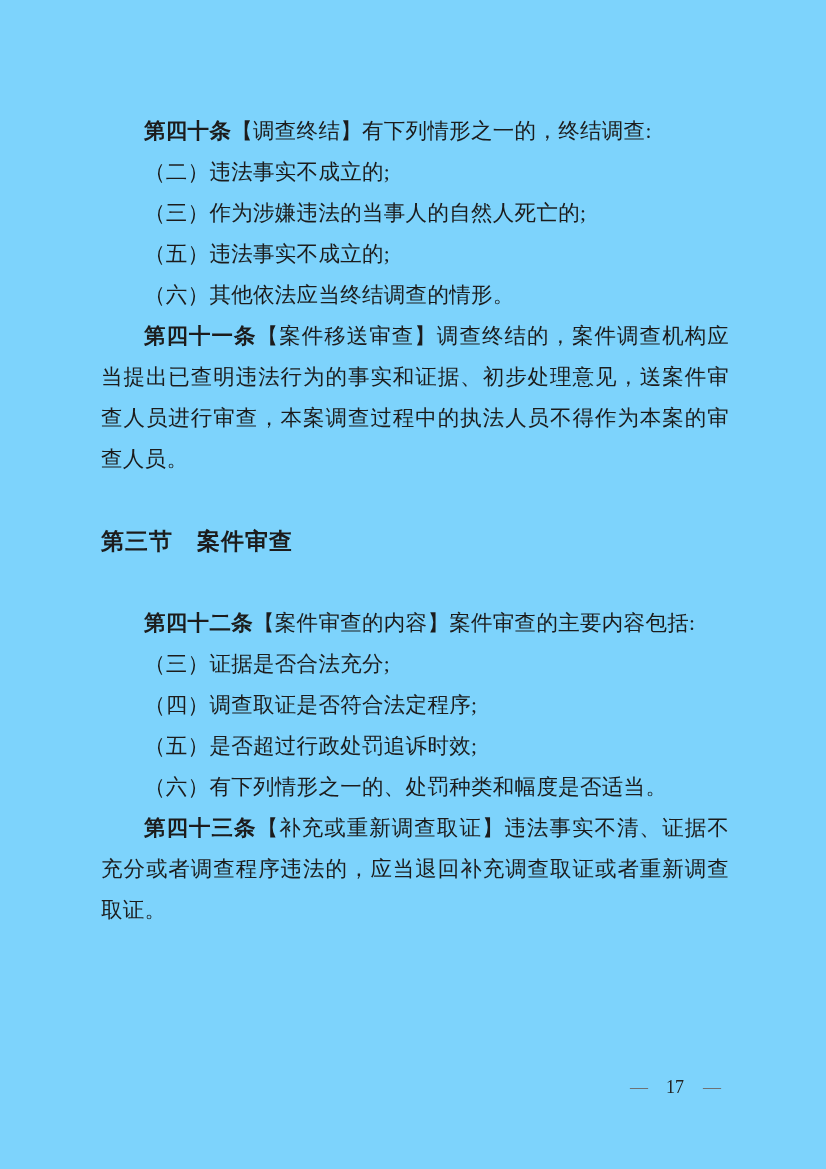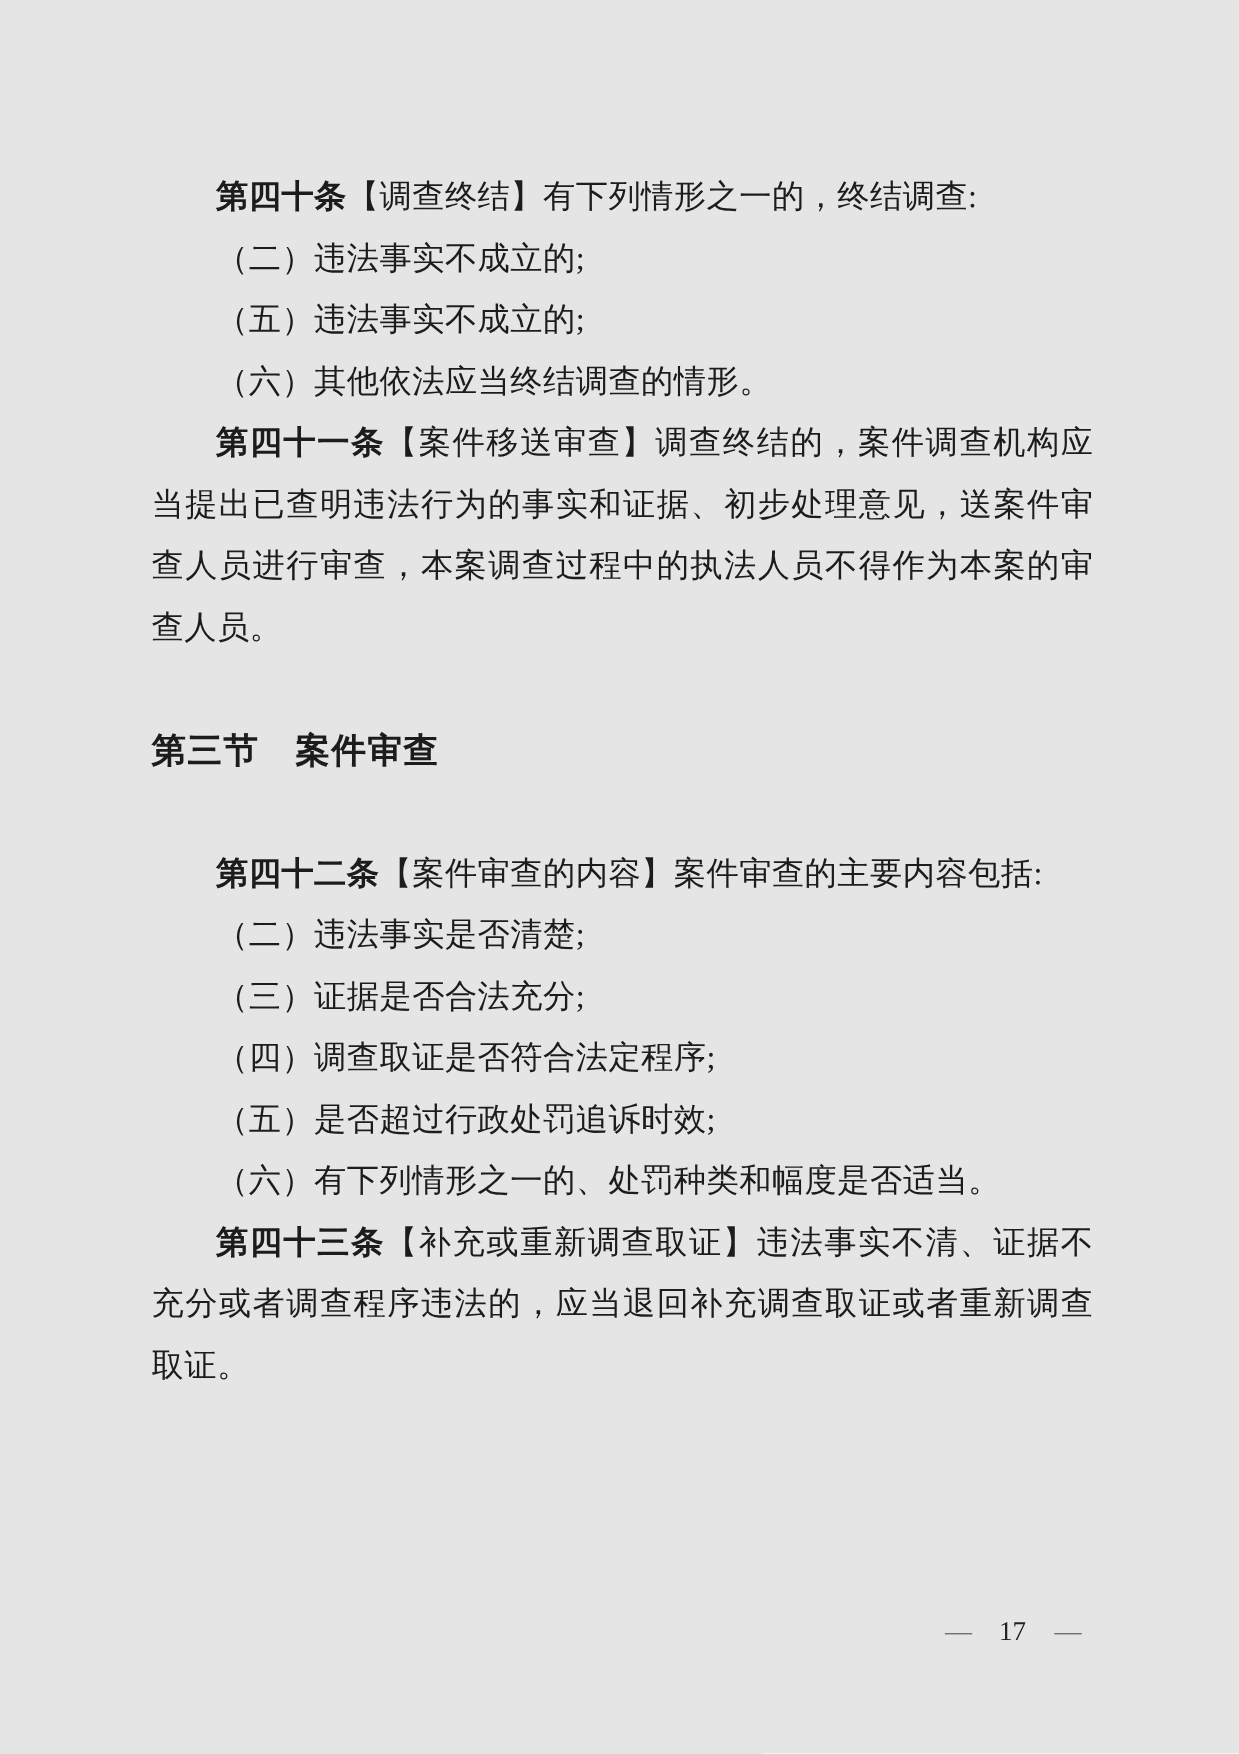--- a/index.html
+++ b/index.html
@@ -4,21 +4,21 @@
 <style>
   html, body {
     margin: 0;
     padding: 0;
     background: #ffffff;
   }
   .page {
     position: relative;
     width: 826px;
     height: 1169px;
-    background: #e5e5e5;
+    background: #7dd3fc;
     overflow: hidden;
     font-family: "Liberation Serif", "DejaVu Serif", serif;
     color: #1c1c1c;
   }
   .doc-body {
     position: absolute;
     top: 111px;
     left: 101px;
     width: 628px;
     font-size: 21.5px;
@@ -64,26 +64,26 @@
   }
 </style>
 </head>
 <body>
 
 <div class="page">
 
   <div class="doc-body">
       <p class="para"><span class="bold-run">第四十条</span><span>【调查终结】有下列情形之一的，终结调查:</span></p>
       <p class="para">（二）违法事实不成立的;</p>
+      <p class="para">（三）作为涉嫌违法的当事人的自然人死亡的;</p>
       <p class="para">（五）违法事实不成立的;</p>
       <p class="para">（六）其他依法应当终结调查的情形。</p>
       <p class="para"><span class="bold-run">第四十一条</span><span>【案件移送审查】调查终结的，案件调查机构应当提出已查明违法行为的事实和证据、初步处理意见，送案件审查人员进行审查，本案调查过程中的执法人员不得作为本案的审查人员。</span></p>
       <h2 class="section-heading">第三节　案件审查</h2>
       <p class="para"><span class="bold-run">第四十二条</span><span>【案件审查的内容】案件审查的主要内容包括:</span></p>
-      <p class="para">（二）违法事实是否清楚;</p>
       <p class="para">（三）证据是否合法充分;</p>
       <p class="para">（四）调查取证是否符合法定程序;</p>
       <p class="para">（五）是否超过行政处罚追诉时效;</p>
       <p class="para">（六）有下列情形之一的、处罚种类和幅度是否适当。</p>
       <p class="para"><span class="bold-run">第四十三条</span><span>【补充或重新调查取证】违法事实不清、证据不充分或者调查程序违法的，应当退回补充调查取证或者重新调查取证。</span></p>
     </div>
 
   <div class="footer">
     <span class="dash">—</span>
     <span class="page-num">17</span>

